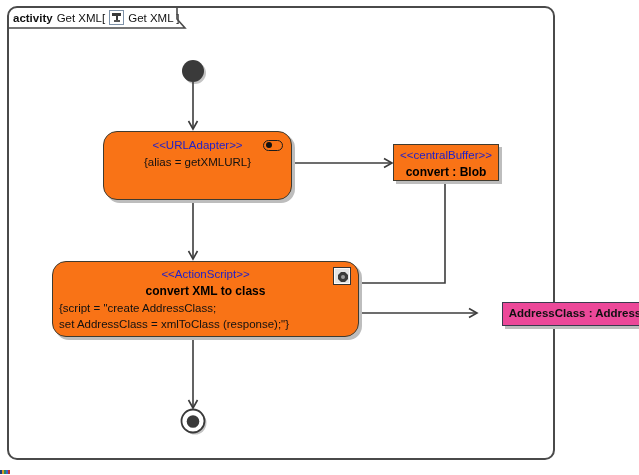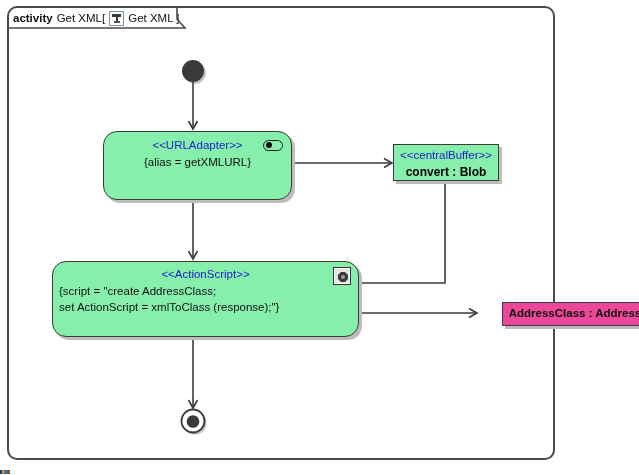--- a/index.html
+++ b/index.html
@@ -7,36 +7,36 @@
     position:relative;width:639px;height:475px;background:#ffffff;
     font-family:"Liberation Sans",sans-serif;overflow:hidden;
   }
   
   .frame{
     position:absolute;left:7px;top:6px;width:544px;height:450px;
     border:2px solid #4a4a4a;border-radius:10px;background:transparent;
   }
   .frame-label{
     position:absolute;left:13px;top:10px;height:16px;line-height:16px;
-    font-size:11.5px;color:#111;white-space:nowrap;display:flex;align-items:center;
+    font-size:11.5px;color:#111;white-space:nowrap;display:flex;
   }
   .frame-label .kw{font-weight:bold;margin-right:4px;}
   .frame-label .nm{margin-right:2px;}
   .tab-icon{
     display:inline-block;width:15px;height:15px;margin:0 4px 0 2px;position:relative;
     background:#ffffff;border:1px solid #7e92a8;box-sizing:border-box;
   }
   .tab-icon .bar{position:absolute;left:2px;top:2px;width:9px;height:3px;background:#3a3a3a;}
   .tab-icon .stem{position:absolute;left:6px;top:5px;width:2px;height:4px;background:#3a3a3a;}
   .tab-icon .base{position:absolute;left:4px;top:9px;width:6px;height:2px;background:#555;}
   
   svg.edges{position:absolute;left:0;top:0;z-index:2;}
   
   .node{
-    position:absolute;box-sizing:border-box;background:#86efac;
+    position:absolute;box-sizing:border-box;background:#f97316;
     border:1.5px solid #3f3b30;box-shadow:3px 3px 0 #bdbdbd;z-index:3;
     color:#111;text-align:center;
   }
   .rounded{border-radius:14px;}
   .stereo{color:#2121c8;font-size:11.5px;line-height:17px;}
   .nodename{font-weight:bold;font-size:12px;line-height:17px;color:#000;}
   .constraint{font-size:11.5px;line-height:17px;color:#111;}
   .script-line{font-size:11.5px;line-height:16px;text-align:left;padding-left:6px;color:#111;white-space:nowrap;}
   #urladapter{left:103px;top:131px;width:189px;height:69px;padding-top:5px;}
   #centralbuffer{left:393px;top:144px;width:106px;height:37px;padding-top:2px;}
@@ -135,22 +135,23 @@
       </div>
   </div>
 
   <div class="node" id="centralbuffer">
     <div class="stereo">&lt;&lt;centralBuffer&gt;&gt;</div>
     <div class="nodename">convert : Blob</div>
   </div>
 
   <div class="node rounded" id="actionscript">
     <div class="stereo">&lt;&lt;ActionScript&gt;&gt;</div>
+    <div class="nodename">convert XML to class</div>
     <div class="script-line">{script = "create AddressClass;</div>
-    <div class="script-line">set ActionScript = xmlToClass (response);"}</div>
+    <div class="script-line">set AddressClass = xmlToClass (response);"}</div>
     <div class="gear-icon">
         <span class="gear"></span>
         <span class="hub"></span>
       </div>
   </div>
 
   <div class="node" id="addressclass">
     <span>AddressClass : Address</span>
   </div>
 

